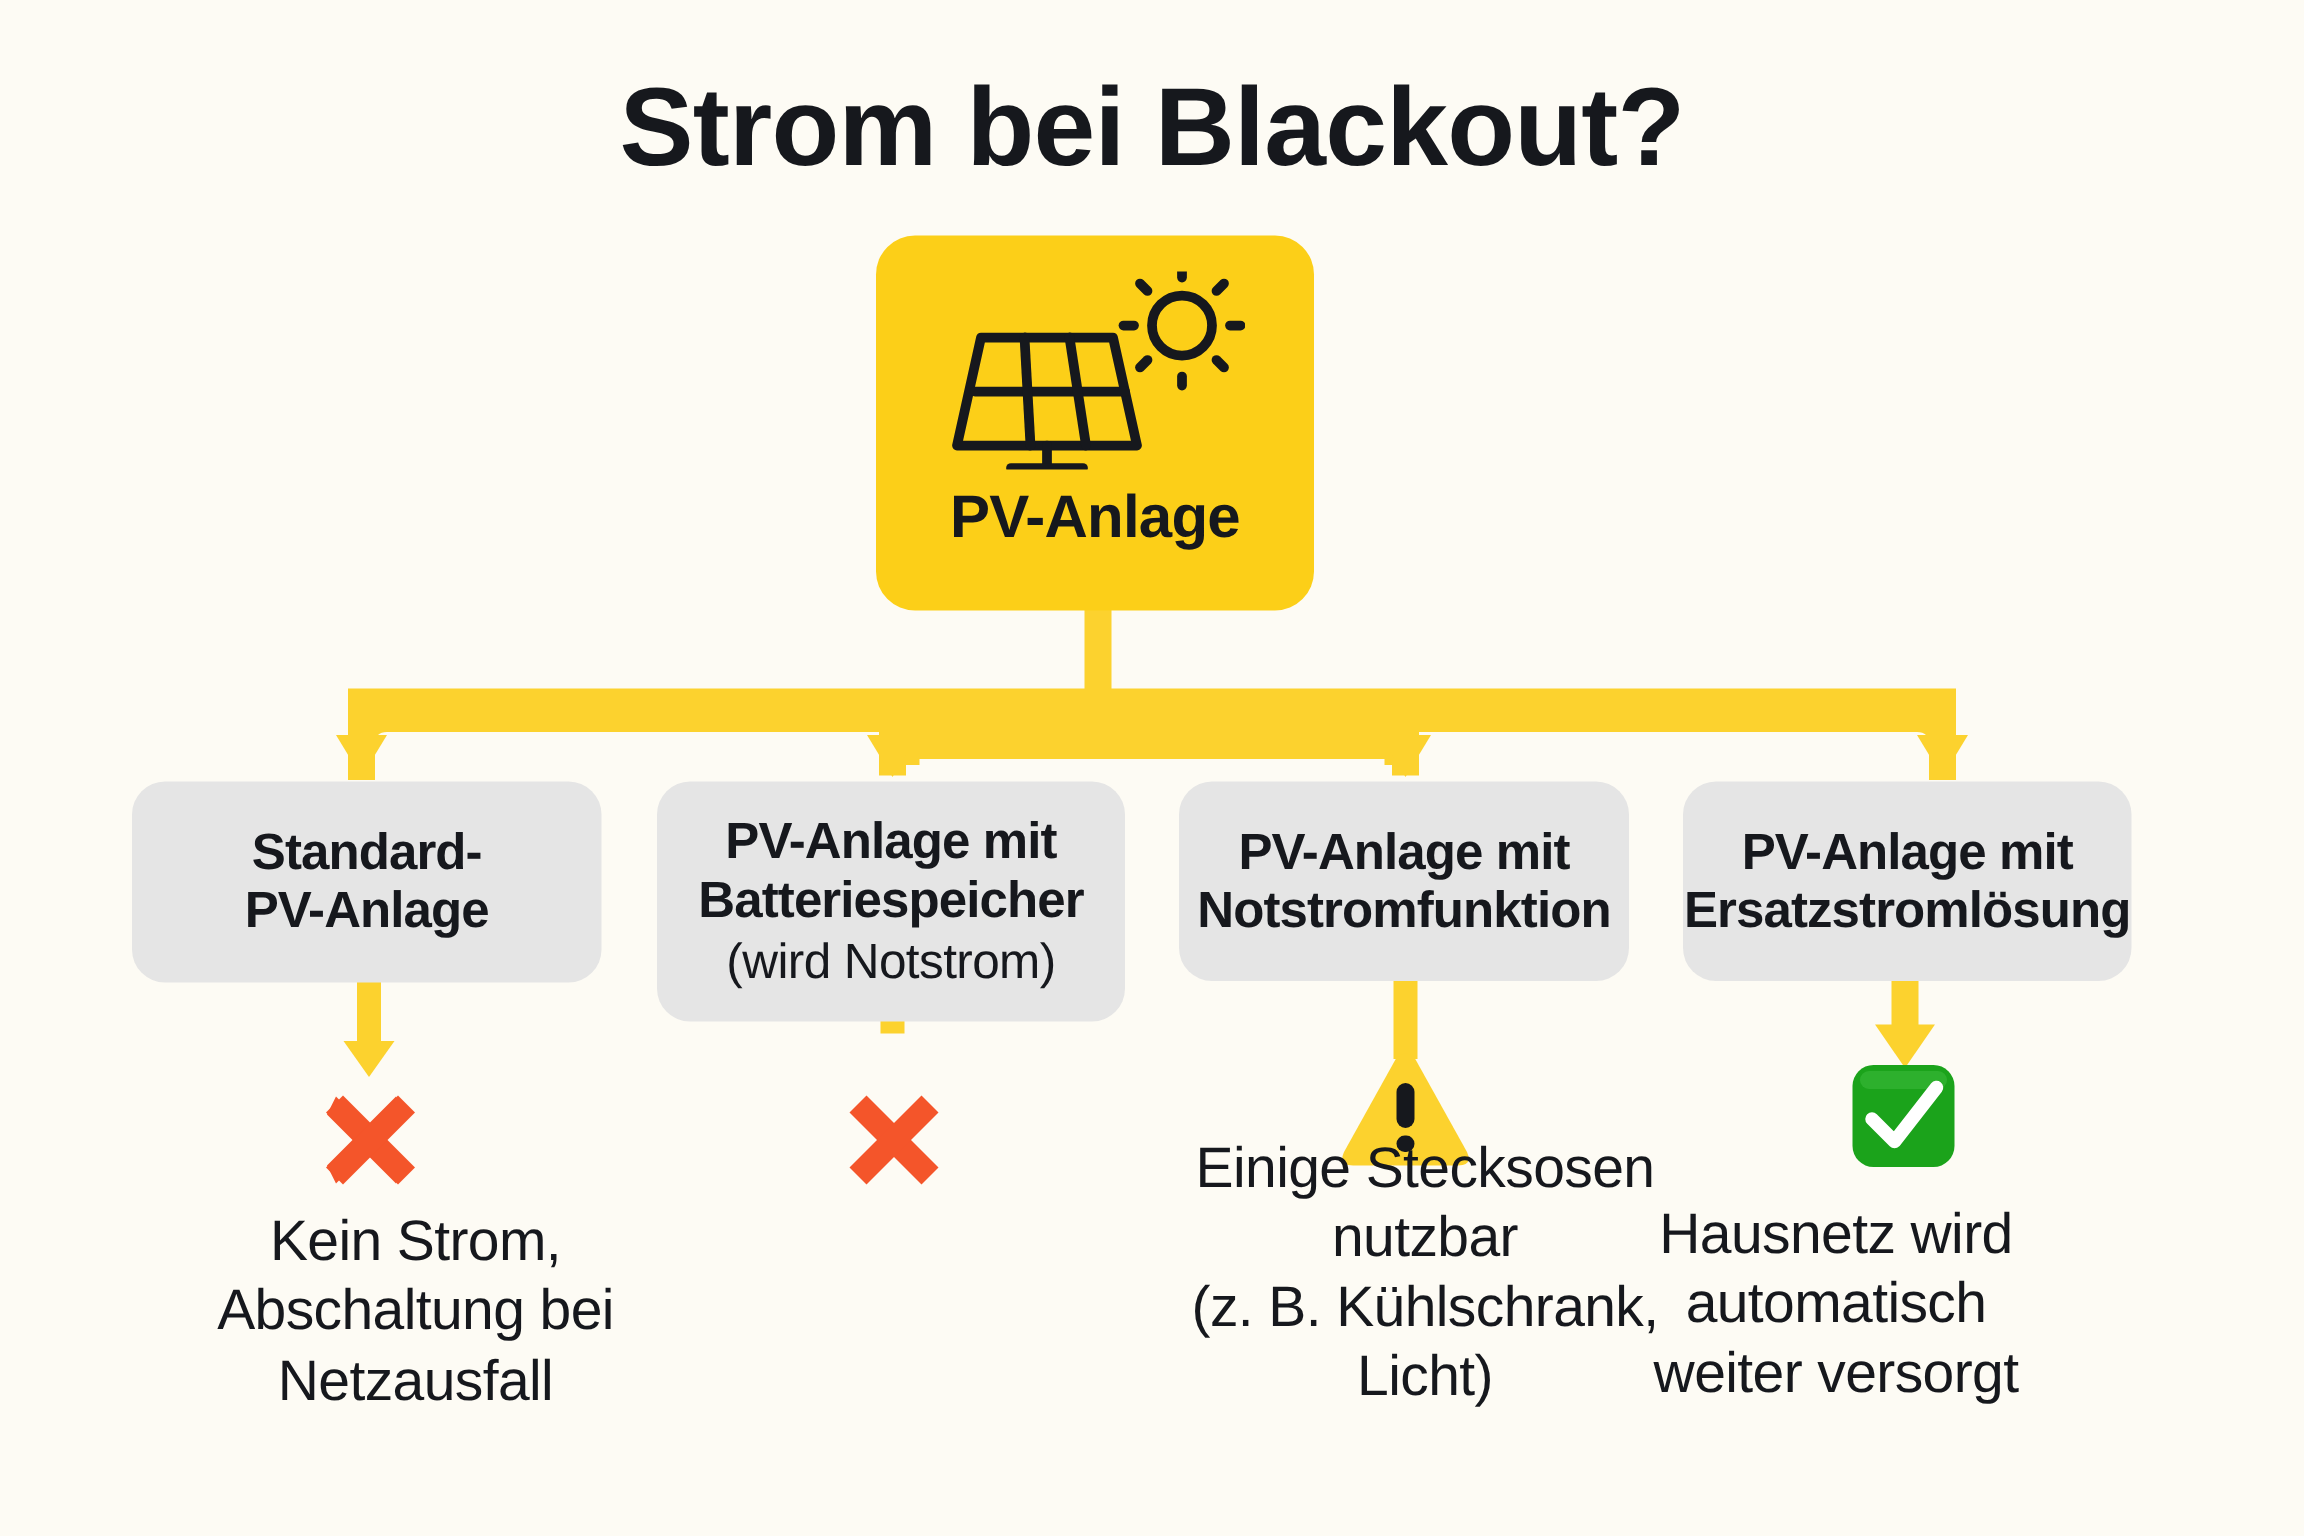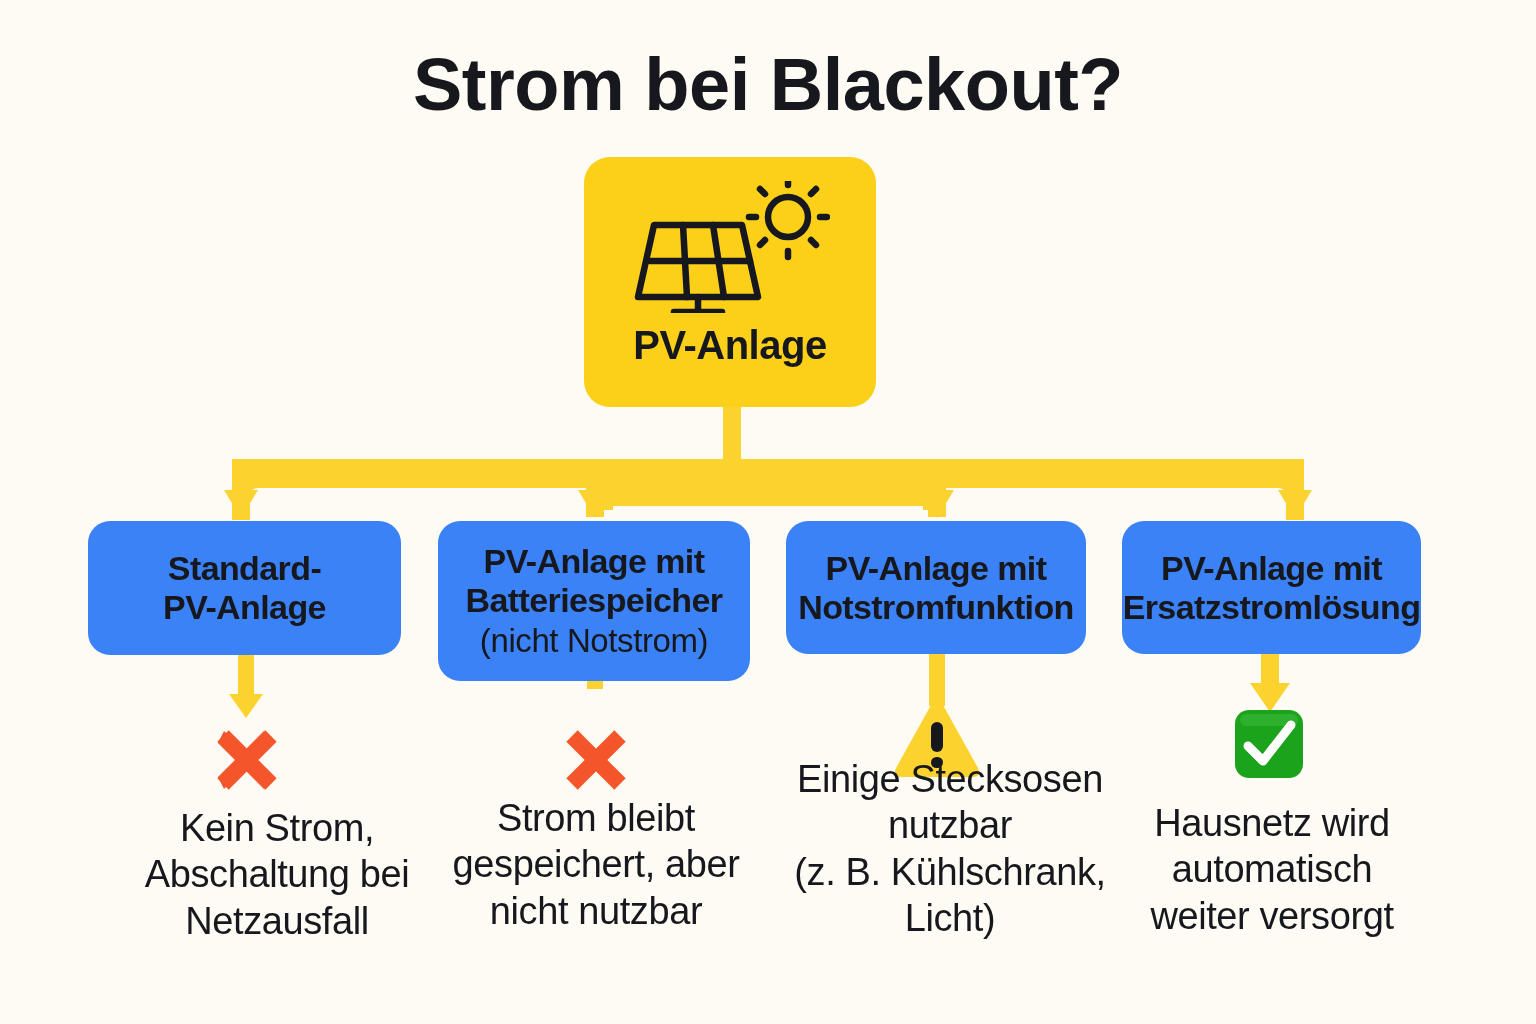--- a/index.html
+++ b/index.html
@@ -70,21 +70,21 @@
     font-weight: bold;
     color: #16181D;
     margin-top: 10px;
     letter-spacing: -0.5px;
     white-space: nowrap;
   }
 
   
   .branch-box {
     position: absolute;
-    background: #3b82f6;
+    background: #e5e5e5;
     border-radius: 22px;
     display: flex;
     flex-direction: column;
     align-items: center;
     justify-content: center;
     text-align: center;
     overflow: visible;
   }
 
   .branch-title {
@@ -138,21 +138,21 @@
     font-size: 38px;
     line-height: 1.22;
     color: #16181D;
     white-space: pre-line;
     letter-spacing: -0.4px;
   }
 
   #cap-0 { left: 77px;  top: 805px; width: 400px; }
   #cap-1 { left: 406px; top: 795px; width: 380px; }
   #cap-2 { left: 760px; top: 756px; width: 380px; }
-  #cap-3 { left: 1112px; top: 800px; width: 320px; }
+  #cap-3 { left: 1064px; top: 800px; width: 320px; }
 </style>
 </head>
 <body>
 
 <div id="stage">
 
   <div id="title">Strom bei Blackout?</div>
 
   <svg id="connectors" viewBox="0 0 1536 1024" width="1536" height="1024" aria-hidden="true">
     <g fill="#FCD22E">
@@ -226,21 +226,21 @@
   </div>
 
   <div class="branch-box" id="box-0">
     <div class="branch-title">Standard-
 PV-Anlage</div>
   </div>
 
   <div class="branch-box" id="box-1">
     <div class="branch-title">PV-Anlage mit
 Batteriespeicher</div>
-    <div class="branch-sub">(nicht Notstrom)</div>
+    <div class="branch-sub">(wird Notstrom)</div>
   </div>
 
   <div class="branch-box" id="box-2">
     <div class="branch-title">PV-Anlage mit
 Notstromfunktion</div>
   </div>
 
   <div class="branch-box" id="box-3">
     <div class="branch-title">PV-Anlage mit
 Ersatzstromlösung</div>
@@ -278,23 +278,20 @@
     <svg class="check-box" viewBox="0 0 72 72" aria-hidden="true">
       <rect x="2" y="2" width="68" height="68" rx="14" fill="#1BA31B"></rect>
       <rect x="7" y="6" width="58" height="12" rx="6" fill="#3DBB3D" opacity="0.55"></rect>
       <path d="M 15 38 L 30 53 L 58 17" fill="none" stroke="#FFFFFF" stroke-width="9" stroke-linecap="round" stroke-linejoin="round"></path>
     </svg>
   </div>
 
   <div class="caption" id="cap-0">Kein Strom,
 Abschaltung bei
 Netzausfall</div>
-  <div class="caption" id="cap-1">Strom bleibt
-gespeichert, aber
-nicht nutzbar</div>
   <div class="caption" id="cap-2">Einige Stecksosen
 nutzbar
 (z. B. Kühlschrank,
 Licht)</div>
   <div class="caption" id="cap-3">Hausnetz wird
 automatisch
 weiter versorgt</div>
 
 </div>
 

